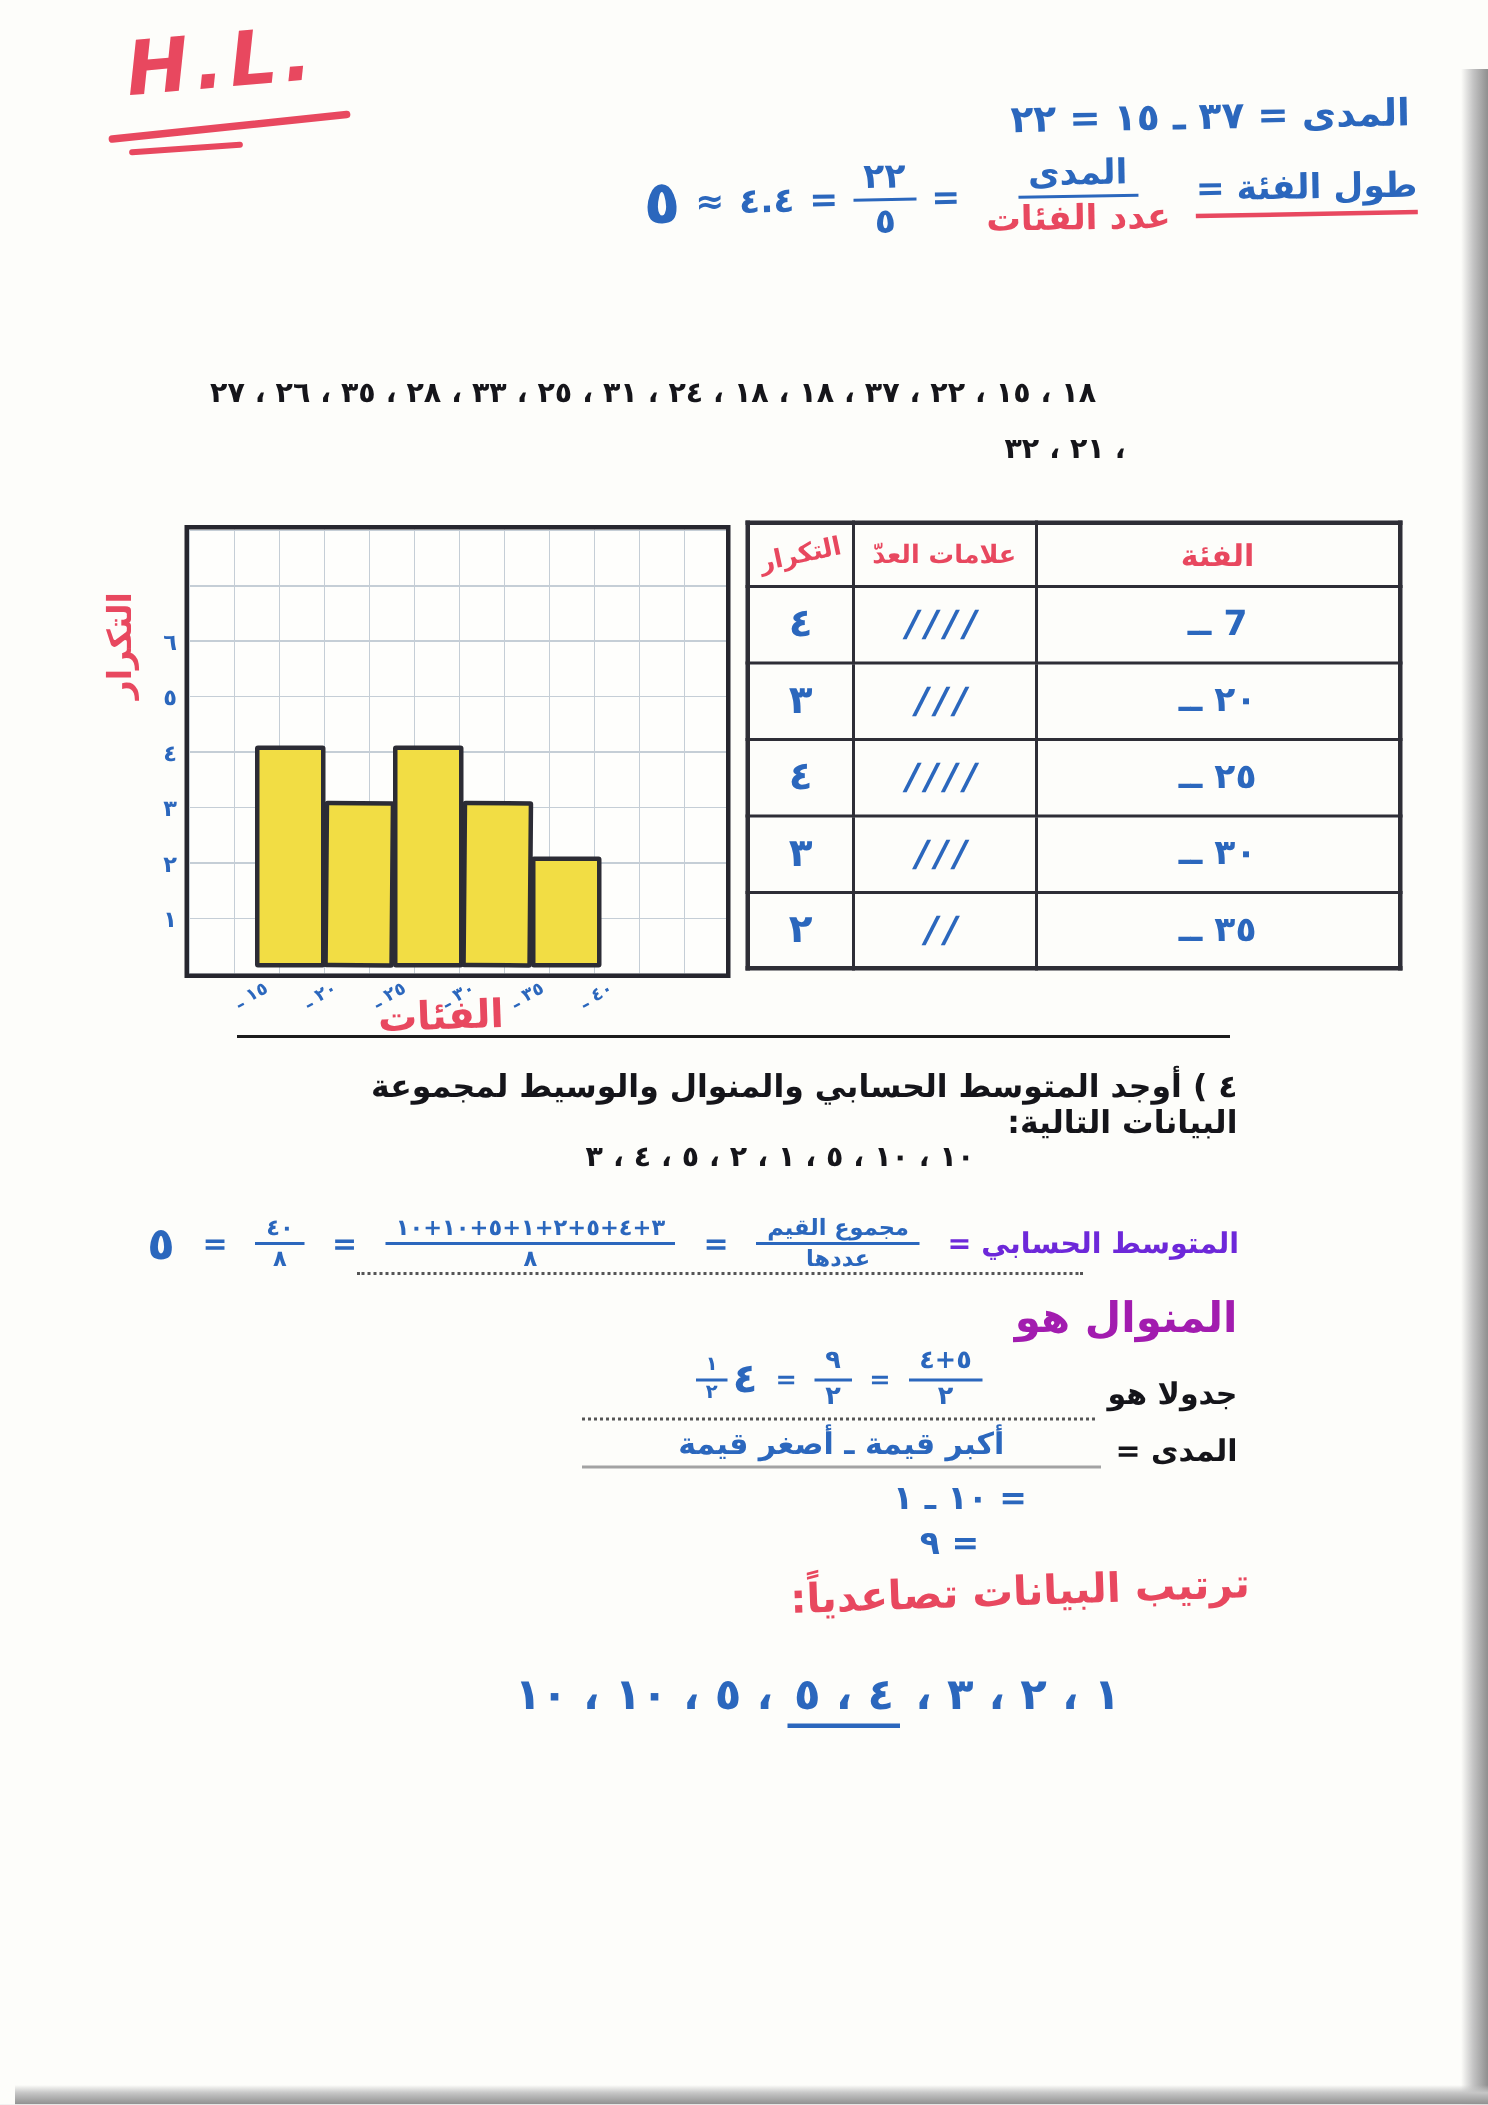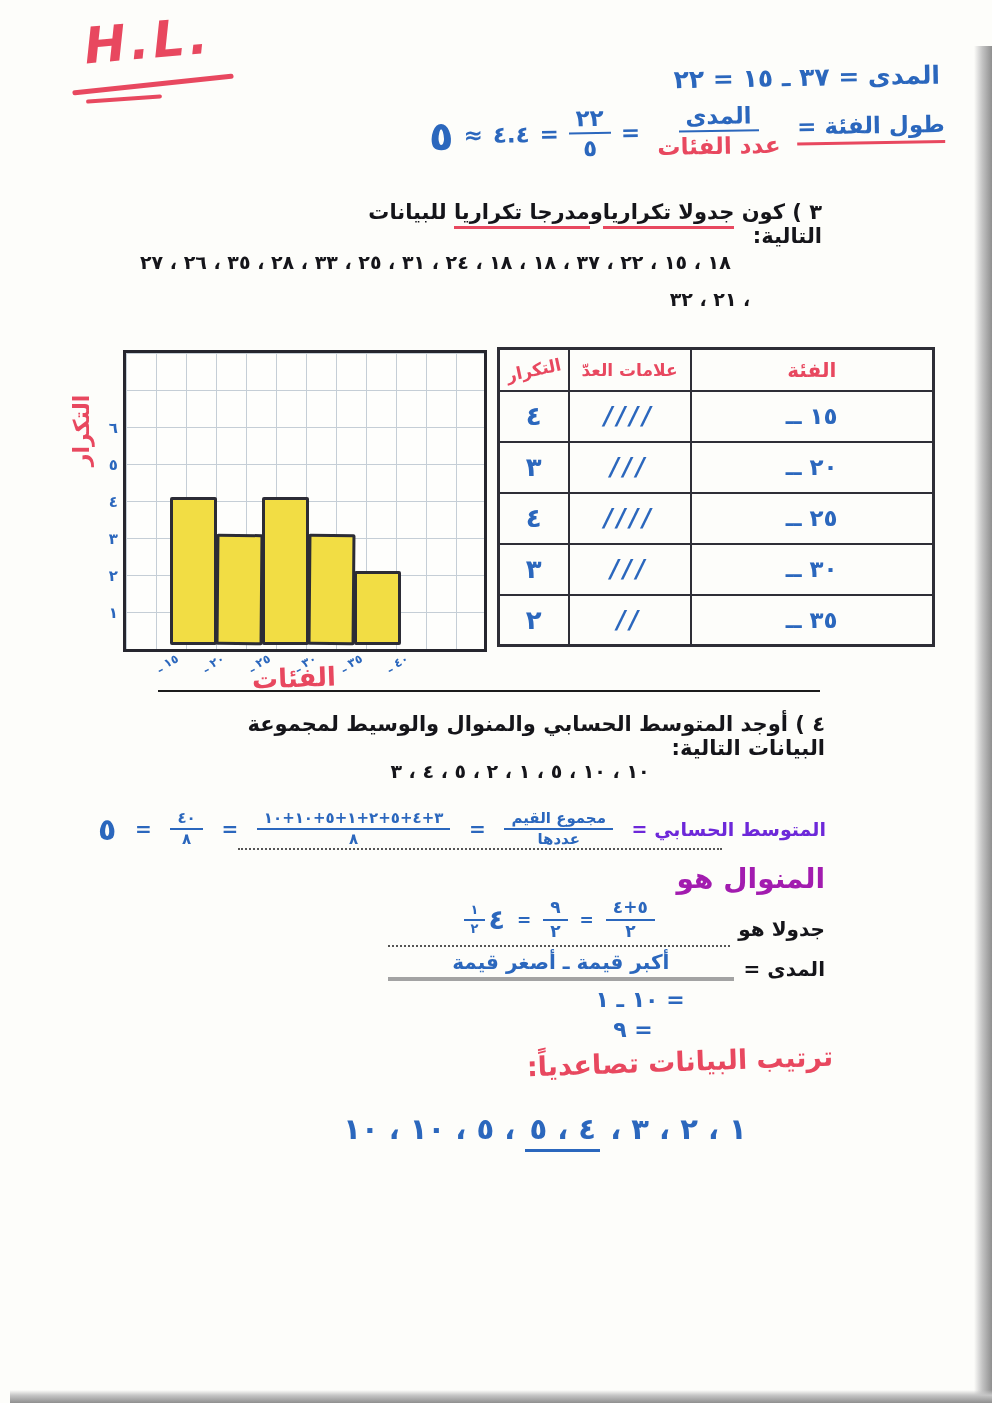--- a/index.html
+++ b/index.html
@@ -114,21 +114,21 @@
                     justify-content:center; gap:12px; direction:rtl; padding-bottom:4px;
                     font-size:17px; }
   .mixed { display:inline-flex; align-items:center; gap:3px; }
   .mixed .whole { font-size:27px; }
   .mixed .frac { font-size:13px; }
 
   .range-line { position:absolute; left:388px; top:950px; width:437px; direction:rtl;
                 display:flex; align-items:flex-end; gap:10px; font-weight:bold; }
   .range-label { font-size:20px; white-space:nowrap; color:#15151a; }
   .range-expr { flex:1; text-align:center; font-size:20px;
-                border-bottom:4px solid #a3a3a3; padding-bottom:3px; }
+                border-bottom:2px solid #a3a3a3; padding-bottom:3px; }
   .range-step { position:absolute; left:565px; top:987px; width:150px; direction:rtl;
                 text-align:center; font-size:22px; font-weight:bold; }
   .range-result { position:absolute; left:578px; top:1017px; width:110px; direction:rtl;
                   text-align:center; font-size:22px; font-weight:bold; }
 
   .sort-note { position:absolute; left:520px; top:1046px; width:320px; direction:rtl;
                text-align:center; font-size:27px; font-weight:bold; transform:rotate(-2deg); }
   .sorted-line { position:absolute; left:330px; top:1112px; width:430px; direction:rtl;
                  text-align:center; font-size:29px; font-weight:bold; letter-spacing:1px; }
   .sorted-mid { border-bottom:3px solid currentColor; padding:0 4px 3px; }
@@ -157,26 +157,20 @@
     <span class="frac">
       <span class="num">٢٢</span>
       <span class="den">٥</span>
     </span>
     <span>=</span>
     <span>٤.٤</span>
     <span>≈</span>
     <span class="big-five">٥</span>
   </div>
 
-  <div class="q3">
-    <span>٣ )</span>
-    <span>كون</span>
-    <span class="red-ul">جدولا تكراريا</span><span>و</span><span class="red-ul">مدرجا تكراريا</span>
-    <span>للبيانات التالية:</span>
-  </div>
   <div class="q3-data1">١٨ ، ١٥ ، ٢٢ ، ٣٧ ، ١٨ ، ١٨ ، ٢٤ ، ٣١ ، ٢٥ ، ٣٣ ، ٢٨ ، ٣٥ ، ٢٦ ، ٢٧</div>
   <div class="q3-data2">، ٢١ ، ٣٢</div>
 
   <div>
     <div class="hist-frame"></div>
     <div class="hist-bars">
         <div class="bar" style="left: 44px; height: 148px; background: rgb(242, 221, 68);"></div>
         <div class="bar" style="left: 90px; height: 111px; background: rgb(242, 221, 68);"></div>
         <div class="bar" style="left: 136px; height: 148px; background: rgb(242, 221, 68);"></div>
         <div class="bar" style="left: 182px; height: 111px; background: rgb(242, 221, 68);"></div>
@@ -207,21 +201,21 @@
       <tr>
         <th class="th-class hand-red">الفئة</th>
         <th class="th-tally hand-red">علامات العدّ</th>
         <th class="th-freq hand-red">
           <span class="tilt">التكرار</span>
         </th>
       </tr>
     </thead>
     <tbody>
         <tr>
-          <td class="cell-class hand-blue">١٥ ــ</td>
+          <td class="cell-class hand-blue">7 ــ</td>
           <td class="cell-tally hand-blue">////</td>
           <td class="cell-freq hand-blue">٤</td>
         </tr>
         <tr>
           <td class="cell-class hand-blue">٢٠ ــ</td>
           <td class="cell-tally hand-blue">///</td>
           <td class="cell-freq hand-blue">٣</td>
         </tr>
         <tr>
           <td class="cell-class hand-blue">٢٥ ــ</td>

